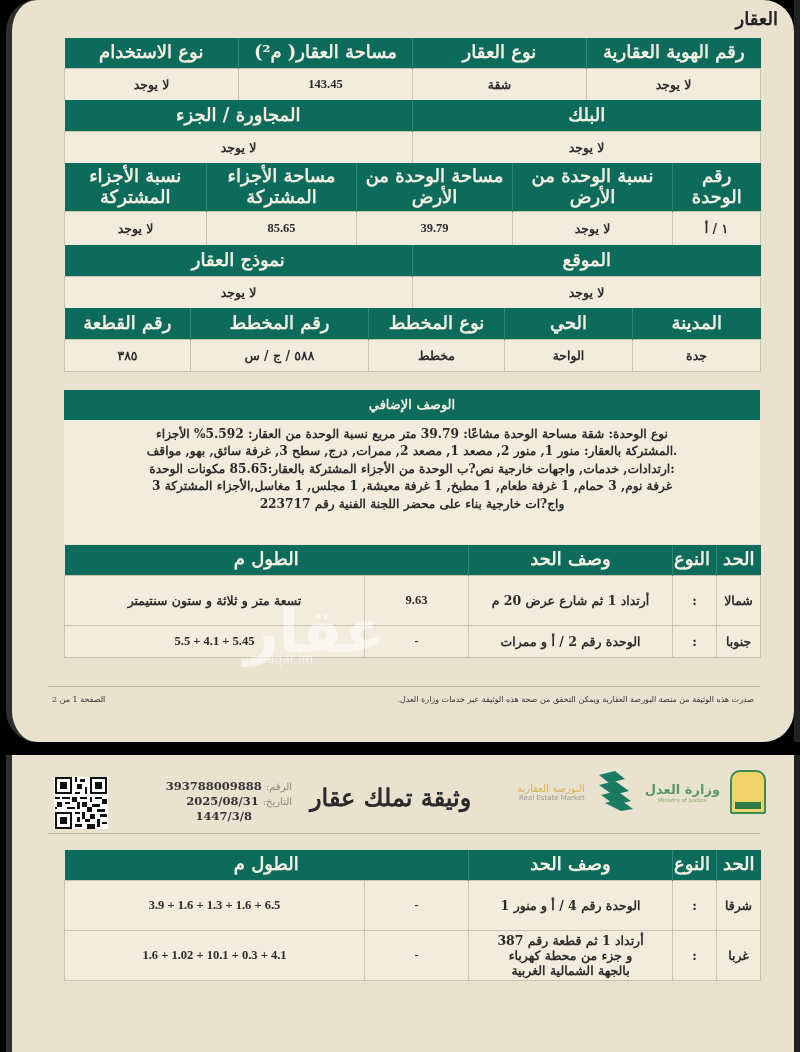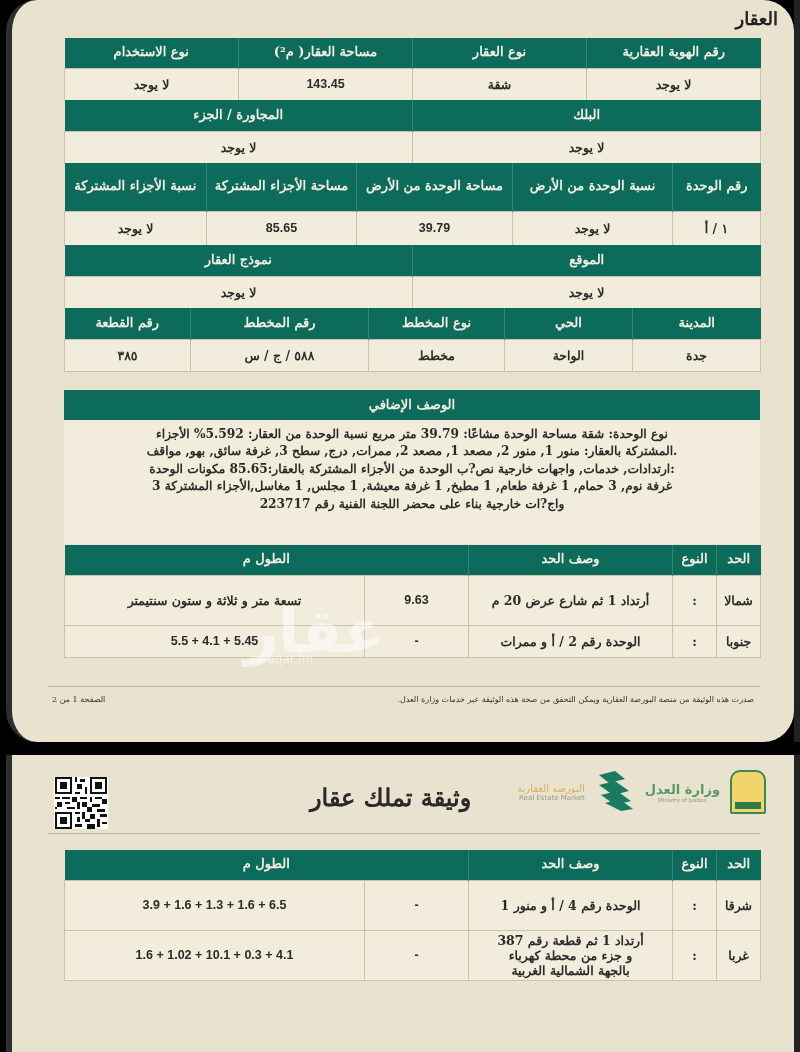--- a/index.html
+++ b/index.html
@@ -15,31 +15,31 @@
 
   .section-title {
     position: absolute; right: 16px; top: 8px; font-size: 18px; font-weight: bold;
     direction: rtl; color: #222;
   }
   table.grid {
     position: absolute; left: 52px; width: 696px; border-collapse: collapse;
     direction: rtl; table-layout: fixed;
   }
   table.grid th {
-    background: #0c6b5a; color: #f2efe2; font-weight: bold; font-size: 13px;
+    background: #0c6b5a; color: #f2efe2; font-weight: bold; font-size: 18px;
     padding: 0 6px; text-align: center; border-left: 1px solid #2f8674;
     line-height: 1.15;
     margin-top: 48px;
   }
   table.grid th:last-child { border-left: none; }
   table.grid td {
     background: #f1ecdc; font-size: 12.5px; text-align: center; padding: 0 6px;
     border: 1px solid #c9c2ad; color: #2b2b2b; font-weight: bold; line-height: 1.2;
   }
-  .num { font-family: Liberation Sans, sans-serif; font-weight: bold; margin-left: 24px; }
+  .num { font-family: Liberation Serif, serif; font-weight: bold; margin-left: 24px; }
 
   .desc-head {
     position: absolute; left: 52px; width: 696px; top: 390px; height: 30px;
     background: #0c6b5a; color: #f2efe2; font-weight: bold; font-size: 13px;
     text-align: center; line-height: 30px; direction: rtl;
   }
   .desc-body {
     position: absolute; left: 52px; width: 696px; top: 420px; height: 124px;
     background: #f1ecdc; direction: rtl; text-align: center;
     font-size: 12.2px; line-height: 17.4px; padding: 6px 40px 0 40px;
@@ -265,20 +265,25 @@
     </div>
     <div class="moj-text">
       <div class="moj-ar">وزارة العدل</div>
       <div class="moj-en">Ministry of Justice</div>
     </div>
     <div class="moj-emblem"></div>
   </div>
 
   <div class="doc-title">وثيقة تملك عقار</div>
 
+  <div class="meta">
+    <div><span class="lbl">الرقم:</span> <span>393788009888</span></div>
+    <div><span class="lbl">التاريخ:</span> <span>2025/08/31</span></div>
+    <div style="padding-right:40px;"><span>1447/3/8</span></div>
+  </div>
 
   <div class="qr">
     <svg viewBox="0 0 21 21" shape-rendering="crispEdges">
       <rect width="21" height="21" fill="#fff"></rect>
       <path fill="#111" d="M0 0h7v7H0zM1 1v5h5V1zM2 2h3v3H2zM14 0h7v7h-7zM15 1v5h5V1zM16 2h3v3h-3zM0 14h7v7H0zM1 15v5h5v-5zM2 16h3v3H2zM8 0h1v2H8zM10 1h2v1h-2zM9 3h2v2H9zM12 4h1v3h-1zM8 6h2v1H8zM0 8h2v1H0zM3 8h3v1H3zM7 8h2v2H7zM10 8h3v1h-3zM14 8h1v2h-1zM16 8h3v1h-3zM19 9h2v2h-2zM1 10h2v2H1zM4 10h2v1H4zM9 10h1v3H9zM11 10h2v2h-2zM15 11h3v1h-3zM0 12h1v1H0zM5 12h3v1H5zM13 12h2v2h-2zM17 13h3v1h-3zM8 14h2v1H8zM11 14h1v3h-1zM14 15h2v2h-2zM18 15h3v1h-3zM9 16h1v2H9zM12 17h2v1h-2zM17 17h1v3h-1zM19 18h2v1h-2zM8 19h3v1H8zM13 19h3v2h-3z"></path>
     </svg>
   </div>
 
   <div class="header-line2"></div>
 

